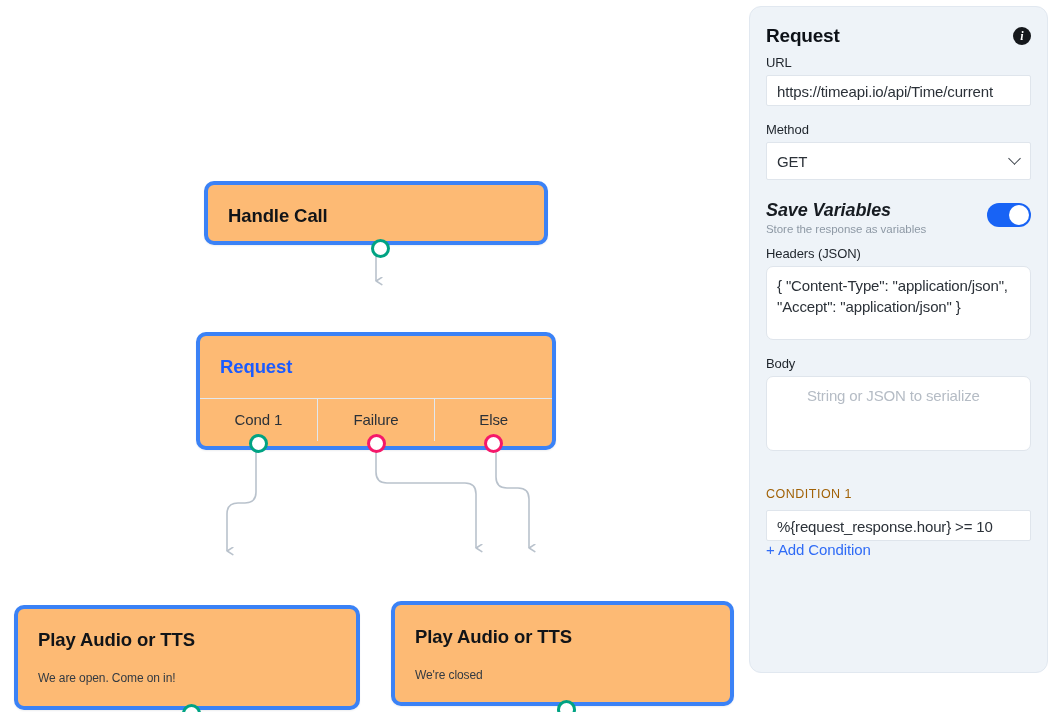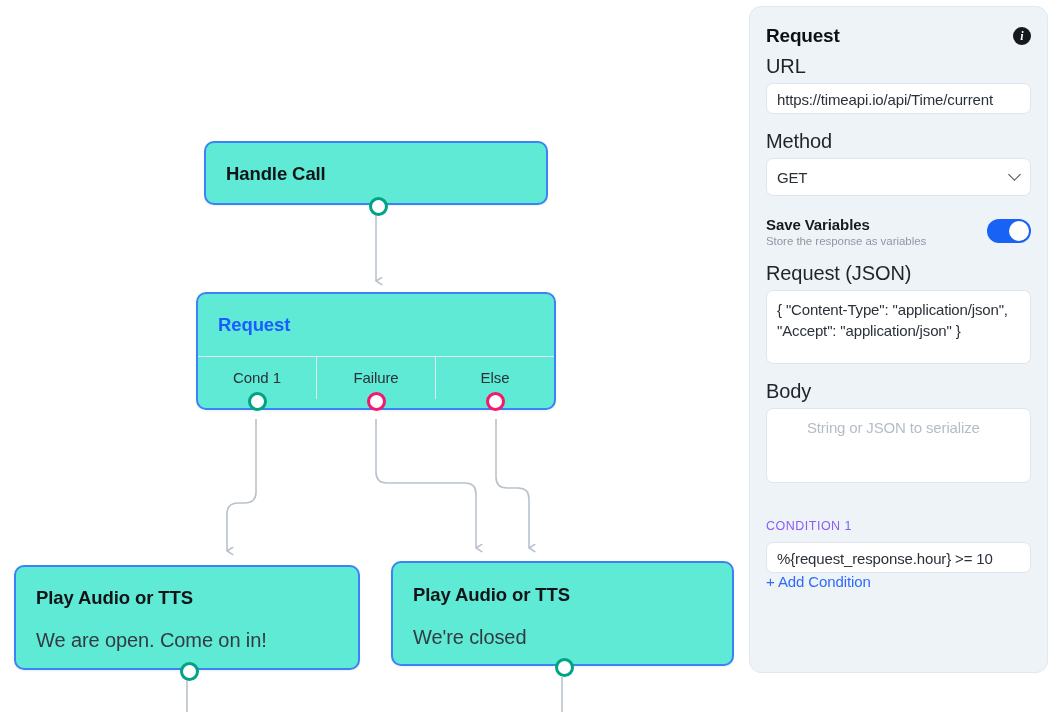--- a/index.html
+++ b/index.html
@@ -11,34 +11,35 @@
     overflow: hidden;
   }
   #root { position: relative; width: 1060px; height: 712px; }
 
   
   #canvas { position: absolute; left: 0; top: 0; width: 745px; height: 712px; background: #fff; }
   #edges { position: absolute; left: 0; top: 0; width: 745px; height: 712px; pointer-events: none; }
 
   .node {
     position: absolute;
-    background: #5eead4;
-    border: 2px solid #3b82f6;
+    background: #fdba74;
+    border: 4px solid #3b82f6;
     border-radius: 10px;
     box-shadow: 0 1px 2px rgba(16,32,56,.07);
+    margin-top: 40px;
   }
   .node-title {
     font-size: 18.5px;
     font-weight: bold;
     color: #111418;
     letter-spacing: -0.1px;
   }
   .node-title.accent { color: #1b5bff; }
   .node-sub {
-    font-size: 20px;
+    font-size: 12px;
     color: #333a42;
     letter-spacing: -0.1px;
   }
 
   
   #node-handle-call { left: 204px; top: 141px; width: 344px; height: 64px; }
   #node-handle-call .node-title { position: absolute; left: 20px; top: 20px; }
 
   
   #node-request { left: 196px; top: 292px; width: 360px; height: 118px; }
@@ -92,27 +93,27 @@
   .info-icon {
     position: absolute; right: 0; top: 2px;
     width: 18px; height: 18px; border-radius: 50%;
     background: #15181c; color: #fff;
     font-size: 12px; font-weight: bold; font-style: italic;
     font-family: "Liberation Serif", serif;
     display: flex; align-items: center; justify-content: center;
     line-height: 1;
   }
   .field-label {
-    font-size: 20px; color: #1e242b; margin-bottom: 5px; letter-spacing: -0.1px;
+    font-size: 13px; color: #1e242b; margin-bottom: 5px; letter-spacing: -0.1px;
   }
   .input-box {
     width: 100%;
     background: #ffffff;
     border: 1px solid #dfe5ec;
-    border-radius: 7px;
+    border-radius: 2px;
     font-size: 15px;
     color: #2b3138;
     padding: 7px 10px;
     height: 31px;
     line-height: 17px;
     white-space: nowrap;
     overflow: hidden;
     letter-spacing: -0.15px;
   }
   .select-box {
@@ -123,21 +124,21 @@
   .chev {
     position: absolute; right: 11px; top: 11px;
     width: 9px; height: 9px;
     border-right: 1.6px solid #3c434b;
     border-bottom: 1.6px solid #3c434b;
     transform: rotate(45deg);
   }
   .row-gap { height: 16px; }
 
   .toggle-row { position: relative; height: 34px; margin-top: 4px; }
-  .toggle-title { font-size: 15px; font-weight: bold; color: #161b21; letter-spacing: -0.1px; }
+  .toggle-title { font-size: 18px; font-weight: bold; color: #161b21; letter-spacing: -0.1px; font-style: italic; }
   .toggle-sub { font-size: 11.5px; color: #8e99a5; margin-top: 2px; letter-spacing: -0.05px; }
   .switch {
     position: absolute; right: 0; top: 3px;
     width: 44px; height: 24px; border-radius: 12px;
     background: #1863f5;
   }
   .switch .knob {
     position: absolute; right: 2px; top: 2px;
     width: 20px; height: 20px; border-radius: 50%;
     background: #fff;
@@ -153,21 +154,21 @@
     padding: 8px 10px;
     line-height: 21px;
     letter-spacing: -0.15px;
     white-space: pre-wrap;
   }
   #headers-value { height: 74px; }
   #body-value { height: 75px; color: #b5bcc5; padding-left: 40px; }
 
   .section-label {
     font-size: 12.5px;
-    color: #8b5cf6;
+    color: #a16207;
     letter-spacing: 0.5px;
     margin-bottom: 9px;
   }
   .link-btn {
     font-size: 15px;
     color: #2f6bf6;
     letter-spacing: -0.1px;
     display: inline-block;
   }
 </style>
@@ -261,21 +262,21 @@
     <div class="toggle-row">
       <div class="toggle-title">Save Variables</div>
       <div class="toggle-sub">Store the response as variables</div>
       <div class="switch">
         <div class="knob"></div>
       </div>
     </div>
 
     <div style="height:12px"></div>
 
-    <div class="field-label">Request (JSON)</div>
+    <div class="field-label">Headers (JSON)</div>
     <div class="textarea-box" id="headers-value">{ "Content-Type": "application/json", "Accept": "application/json" }</div>
 
     <div class="row-gap"></div>
 
     <div class="field-label">Body</div>
     <div class="textarea-box" id="body-value">String or JSON to serialize</div>
 
     <div style="height:36px"></div>
 
     <div class="section-label">CONDITION 1</div>

